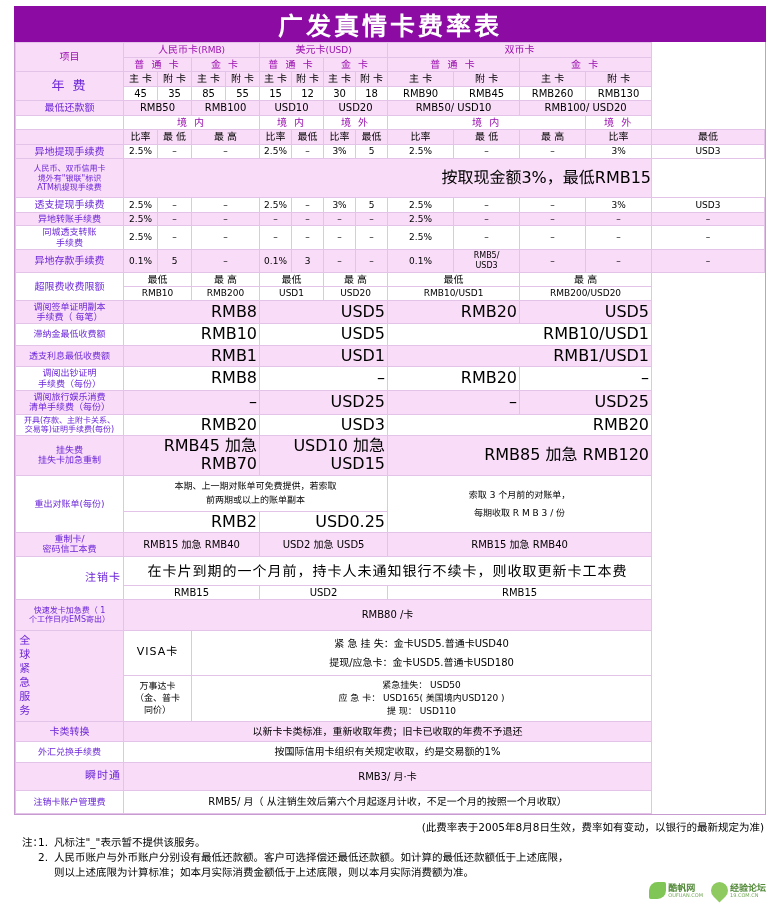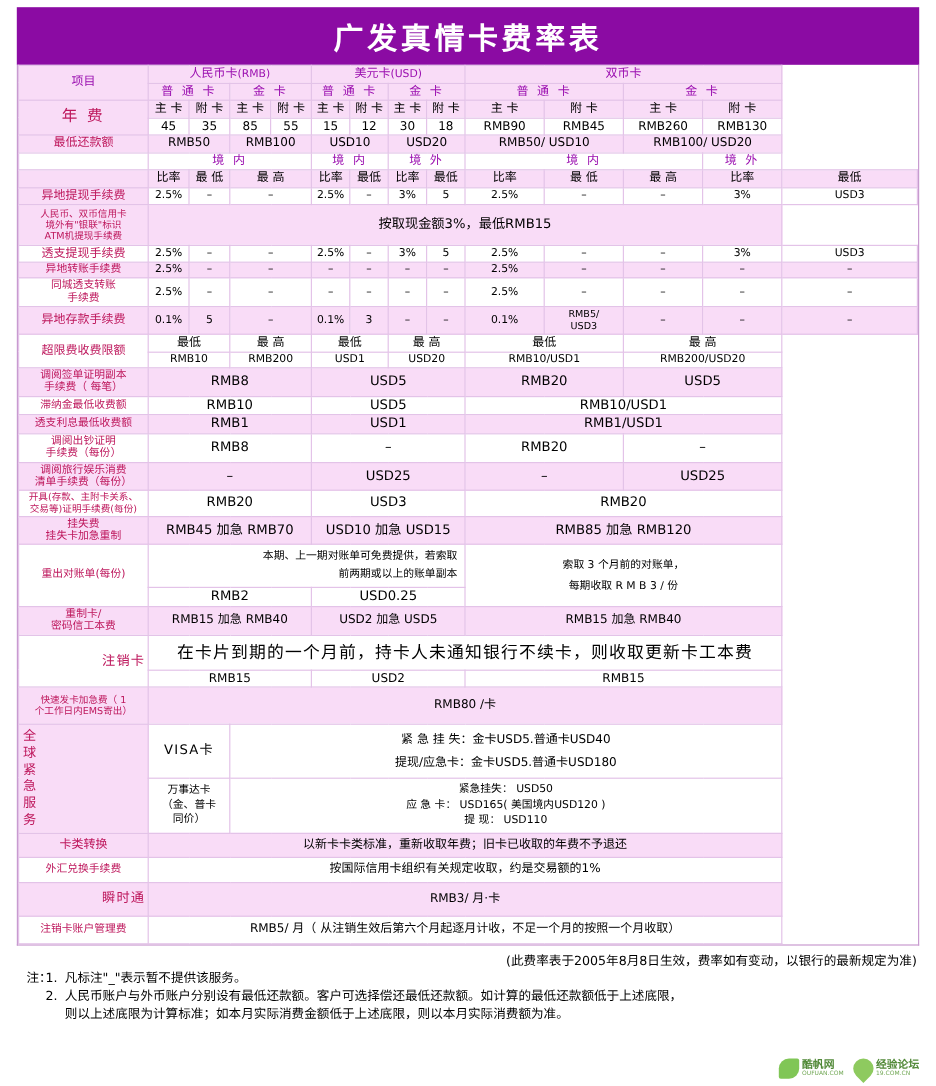--- a/index.html
+++ b/index.html
@@ -9,21 +9,21 @@
     background:#ffffff;
     font-family:"DejaVu Sans","Liberation Sans",sans-serif;
     font-size:10px;color:#000;
     overflow:hidden;
   }
   .page{position:relative;width:780px;height:905px;box-sizing:border-box;}
 
   
   .titlebar{
     margin:6px 14px 0 14px;
-    height:48px;
+    height:36px;
     background:#8B0BA3;
     display:flex;align-items:center;justify-content:center;
   }
   .titlebar .t{
     color:#fff;font-size:25px;font-weight:bold;letter-spacing:3px;
     font-family:"DejaVu Sans","Liberation Sans",sans-serif;
   }
 
   
   .wrap{margin:0 14px;border:1px solid #C89BD0;border-top:none;}
@@ -32,33 +32,33 @@
     border:1px solid #E3C3E8;
     padding:1px 2px;
     text-align:center;
     vertical-align:middle;
     font-size:10px;
     line-height:1.15;
     font-weight:normal;
   }
   .pink{background:#F9DCF7;}
   .white{background:#FFFFFF;}
-  .lbl{color:#be185d;font-weight:bold;}
+  .lbl{color:#6d28d9;font-weight:bold;}
   .lbl.sm{font-size:9px;}
   .lbl.xs{font-size:8px;text-align:center;}
   .lbl.big{font-size:13px;letter-spacing:2px;}
   .lbl.mid{font-size:11px;letter-spacing:1px;text-align:right;}
   .hdr-grp{color:#9B0FB0;font-weight:bold;font-size:13px;}
   .hdr-grp .sub{font-size:9px;font-weight:normal;}
   .hdr-sub{color:#9B0FB0;font-weight:bold;font-size:10px;letter-spacing:2px;}
   .hdr-cell{color:#000;font-weight:bold;font-size:9.5px;}
   .hdr-zone{color:#9B0FB0;font-weight:bold;font-size:10px;letter-spacing:2px;}
   .val{color:#000;font-size:10.5px;}
   .val.sm{font-size:9px;}
-  .val.lg{font-size:11px;}
+  .val.lg{font-size:16px;text-align:right;}
   .val.xl{font-size:14px;font-weight:normal;letter-spacing:1px;}
   .lft{text-align:left;padding-left:8px;}
   .vert{
     writing-mode:vertical-rl;text-orientation:upright;
     letter-spacing:3px;font-size:11px;
   }
 
   
   .effective{
     text-align:right;padding:4px 16px 0 0;font-size:10.5px;color:#000;
@@ -365,21 +365,21 @@
         <div>挂失费</div>
         <div>挂失卡加急重制</div>
       </td>
       <td class="pink val lg" colspan="4">RMB45  加急 RMB70</td>
       <td class="pink val lg" colspan="4">USD10  加急 USD15</td>
       <td class="pink val lg" colspan="4">RMB85  加急 RMB120</td>
     </tr>
 
     <tr>
       <td class="white lbl sm" rowspan="2">重出对账单(每份)</td>
-      <td class="white val sm lft" colspan="8" style="line-height:1.6;padding:3px 6px;text-align:right;">
+      <td class="white val sm lft" colspan="8" style="line-height:1.6;padding:3px 6px;">
         <div>本期、上一期对账单可免费提供，若索取</div>
         <div>前两期或以上的账单副本</div>
       </td>
       <td class="white val sm" rowspan="2" colspan="4" style="line-height:2;">
         <div>索取 3 个月前的对账单，</div>
         <div>每期收取 R M B 3 / 份</div>
       </td>
     </tr>
     <tr>
       <td class="white val lg" colspan="4">RMB2</td>

